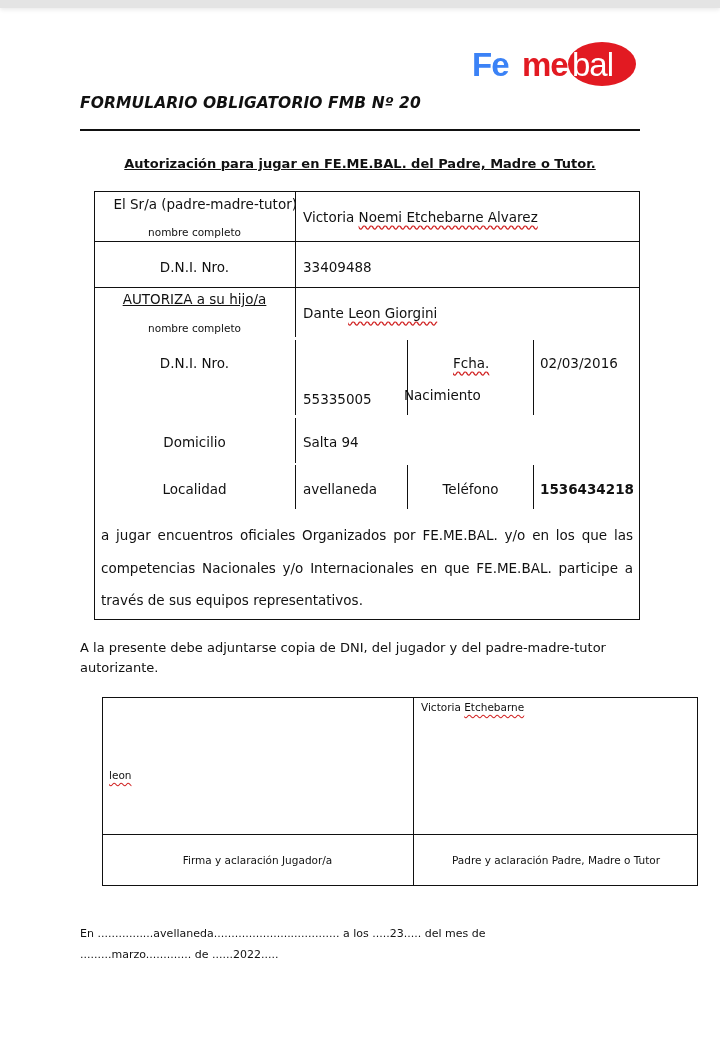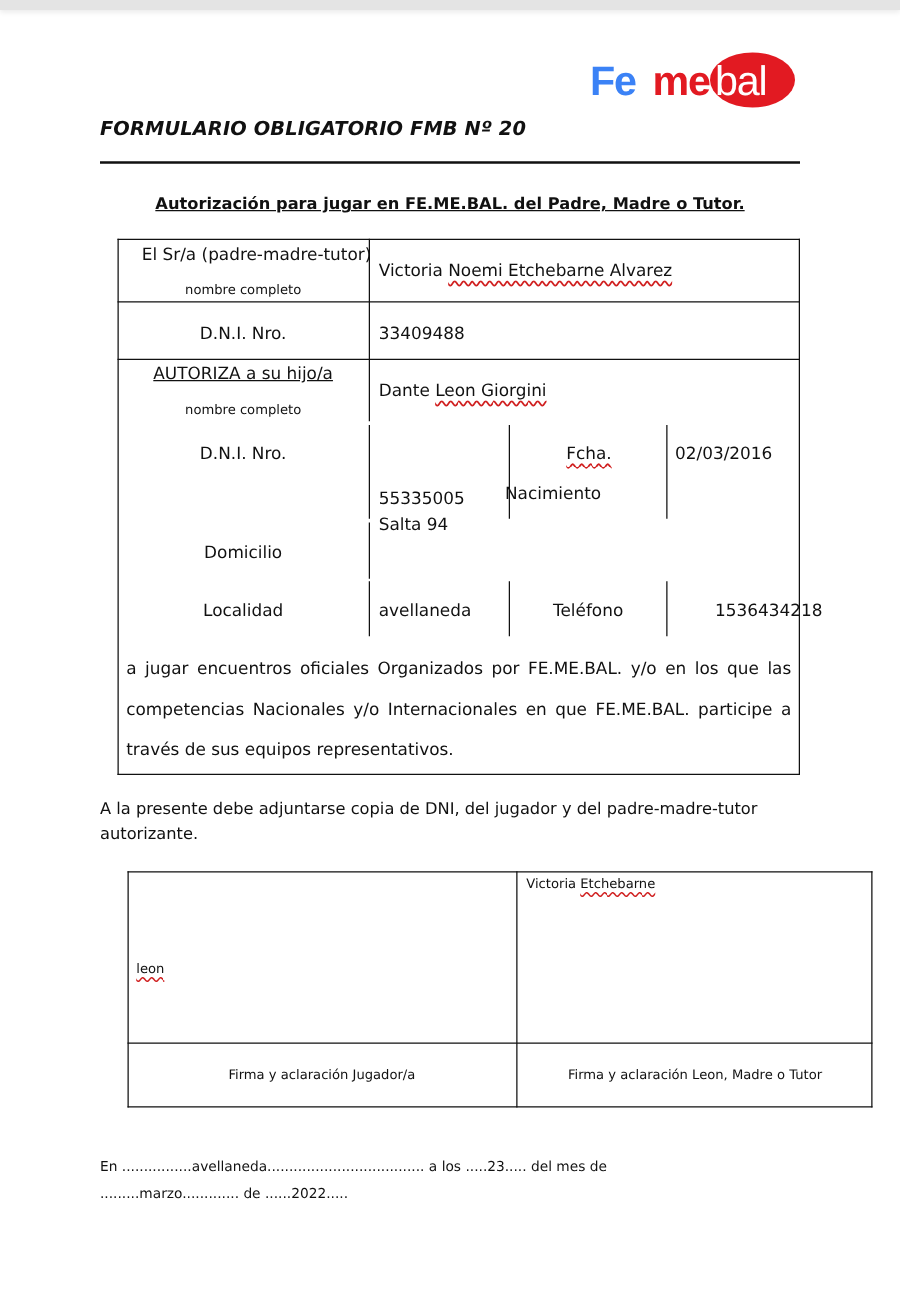--- a/index.html
+++ b/index.html
@@ -105,45 +105,45 @@
     <span class="sp">Leon Giorgini</span>
   </div>
 
   <div class="t" style="left:94px;width:201px;top:355px;text-align:center;">D.N.I. Nro.</div>
   <div class="t" style="left:303px;top:355px;margin-top:36px;">55335005</div>
   <div class="t sp" style="left:453px;top:355px;">Fcha.</div>
   <div class="t" style="left:404px;width:125px;top:387px;text-align:left;">Nacimiento</div>
   <div class="t" style="left:540px;top:355px;">02/03/2016</div>
 
   <div class="t" style="left:94px;width:201px;top:434px;text-align:center;">Domicilio</div>
-  <div class="t" style="left:303px;top:412px;">Salta 94</div>
+  <div class="t" style="left:303px;top:434px;">Salta 94</div>
 
   <div class="t" style="left:94px;width:201px;top:481px;text-align:center;">Localidad</div>
   <div class="t" style="left:303px;top:481px;">avellaneda</div>
   <div class="t" style="left:408px;width:125px;top:481px;text-align:center;">Teléfono</div>
-  <div class="t" style="left:572px;top:481px;">1536434218</div>
+  <div class="t" style="left:540px;top:481px;font-weight:bold;">1536434218</div>
 
   <div class="body-text">a jugar encuentros oficiales Organizados por FE.ME.BAL. y/o en los que las competencias Nacionales y/o Internacionales en que FE.ME.BAL. participe a través de sus equipos representativos.</div>
 </div>
 
 <div class="note">A la presente debe adjuntarse copia de DNI, del jugador y del padre-madre-tutor autorizante.</div>
 
 <div>
   <div class="line" style="left:102px;top:697px;width:596px;height:1px;"></div>
   <div class="line" style="left:102px;top:834px;width:596px;height:1px;"></div>
   <div class="line" style="left:102px;top:885px;width:596px;height:1px;"></div>
   <div class="line" style="left:102px;top:697px;width:1px;height:189px;"></div>
   <div class="line" style="left:413px;top:697px;width:1px;height:189px;"></div>
   <div class="line" style="left:697px;top:697px;width:1px;height:189px;"></div>
 
   <div class="sig-text sp" style="left:109px;top:769px;">leon</div>
   <div class="sig-text" style="left:421px;top:701px;">
     <span>Victoria</span>
     <span class="sp">Etchebarne</span>
   </div>
   <div class="sig-text" style="left:102px;width:311px;top:854px;text-align:center;">Firma y aclaración Jugador/a</div>
-  <div class="sig-text" style="left:414px;width:284px;top:854px;text-align:center;">Firma y aclaración Leon, Madre o Tutor</div>
+  <div class="sig-text" style="left:414px;width:284px;top:854px;text-align:center;">Padre y aclaración Padre, Madre o Tutor</div>
 </div>
 
 <div class="footer">
   <div>En ................avellaneda.................................... a los .....23..... del mes de</div>
   <div>.........marzo............. de ......2022.....</div>
 </div>
 
 </body></html>

